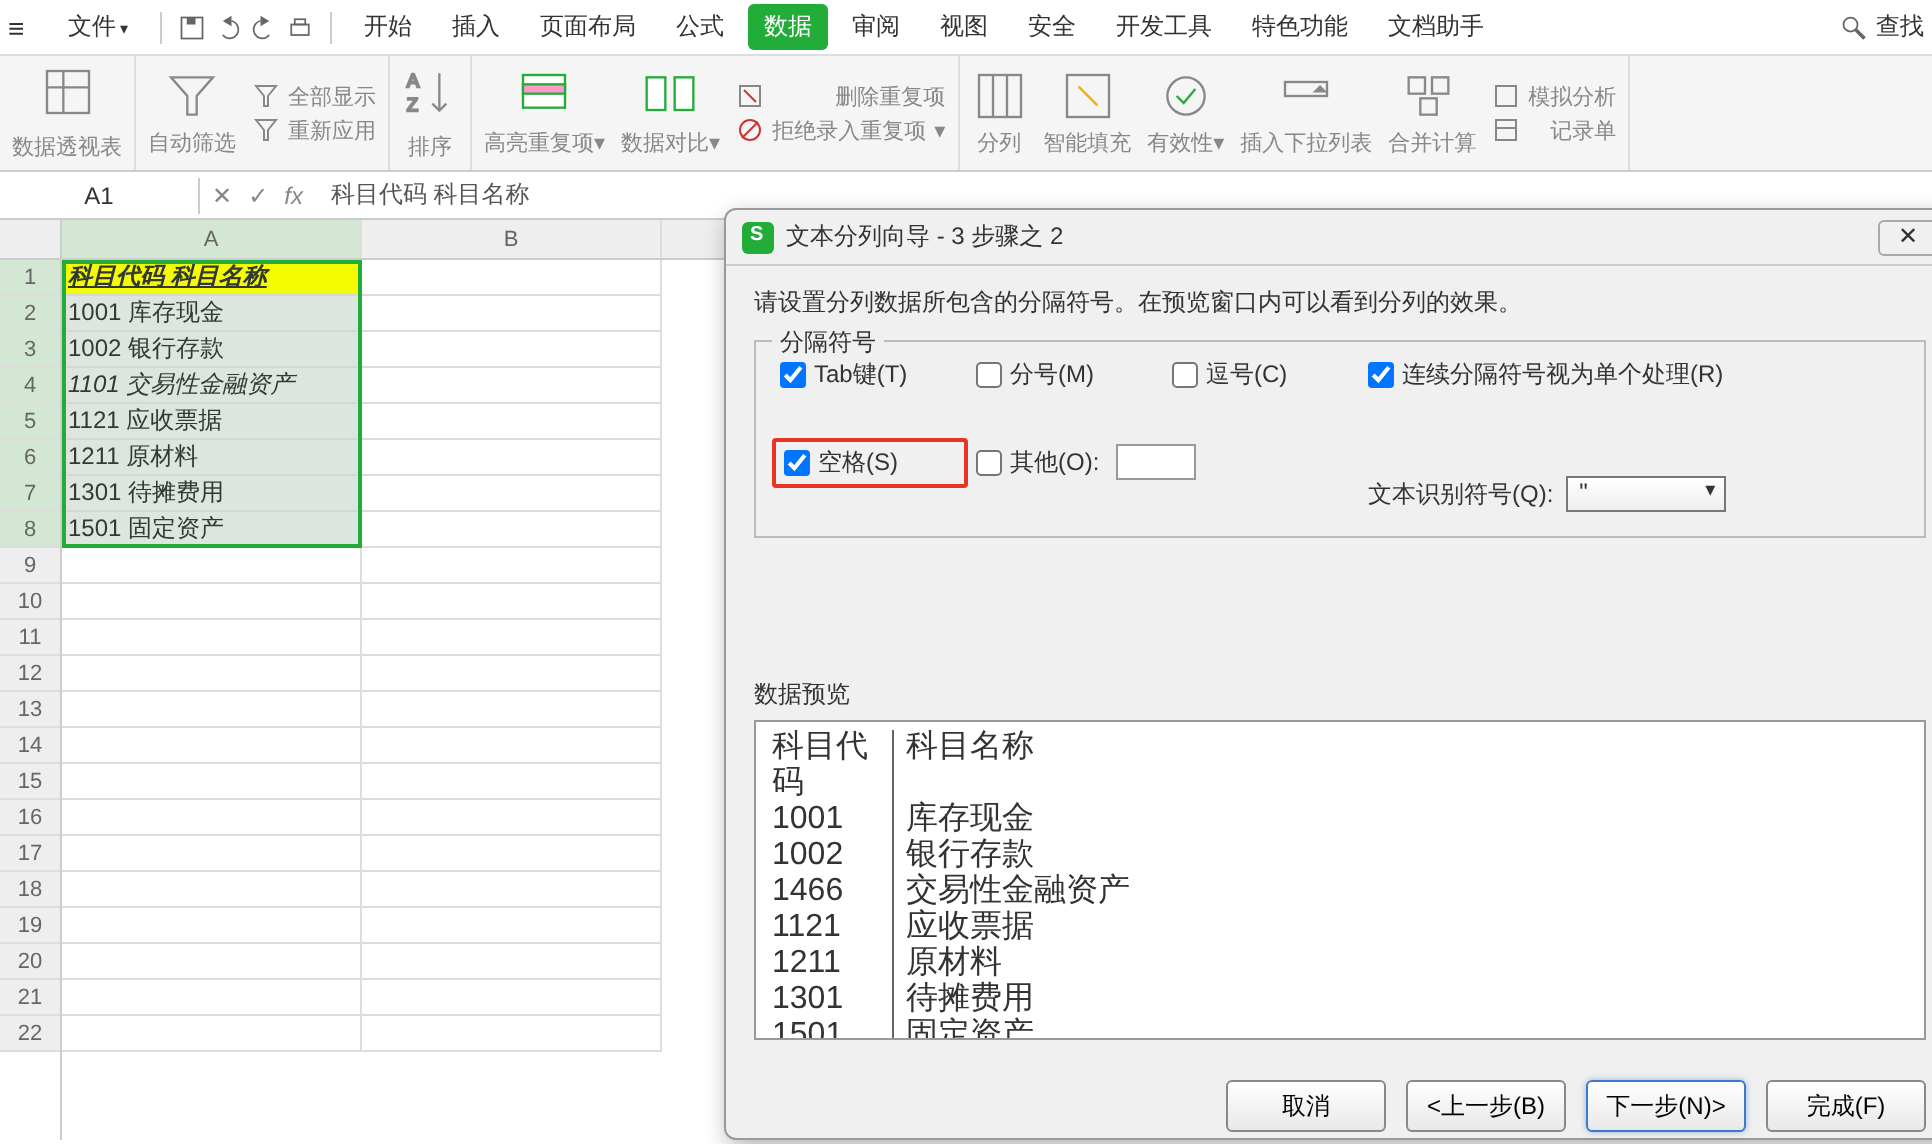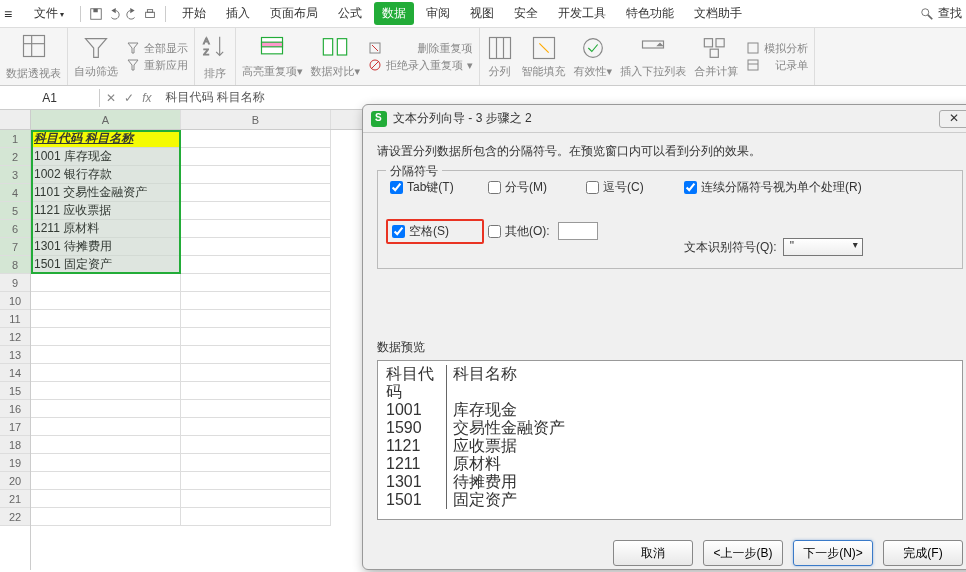--- a/index.html
+++ b/index.html
@@ -300,21 +300,21 @@
         </div>
         <div class="row">
           <div class="cell" style="background: rgb(232, 232, 232);">1001 库存现金</div>
           <div class="cell"></div>
         </div>
         <div class="row">
           <div class="cell" style="background: rgb(232, 232, 232);">1002 银行存款</div>
           <div class="cell"></div>
         </div>
         <div class="row">
-          <div class="cell" style="background: rgb(232, 232, 232);">1101 交易性金融资产</div>
+          <div class="cell" style="background: rgb(232, 232, 232); font-style: italic;">1101 交易性金融资产</div>
           <div class="cell"></div>
         </div>
         <div class="row">
           <div class="cell" style="background: rgb(232, 232, 232);">1121 应收票据</div>
           <div class="cell"></div>
         </div>
         <div class="row">
           <div class="cell" style="background: rgb(232, 232, 232);">1211 原材料</div>
           <div class="cell"></div>
         </div>
@@ -435,21 +435,25 @@
     <div class="preview-box" id="preview-box">
         <div class="preview-row">
           <div class="pc1">科目代码</div>
           <div class="pc2">科目名称</div>
         </div>
         <div class="preview-row">
           <div class="pc1">1001</div>
           <div class="pc2">库存现金</div>
         </div>
         <div class="preview-row">
-          <div class="pc1">1590</div>
+          <div class="pc1">1002</div>
+          <div class="pc2">银行存款</div>
+        </div>
+        <div class="preview-row">
+          <div class="pc1">1466</div>
           <div class="pc2">交易性金融资产</div>
         </div>
         <div class="preview-row">
           <div class="pc1">1121</div>
           <div class="pc2">应收票据</div>
         </div>
         <div class="preview-row">
           <div class="pc1">1211</div>
           <div class="pc2">原材料</div>
         </div>

